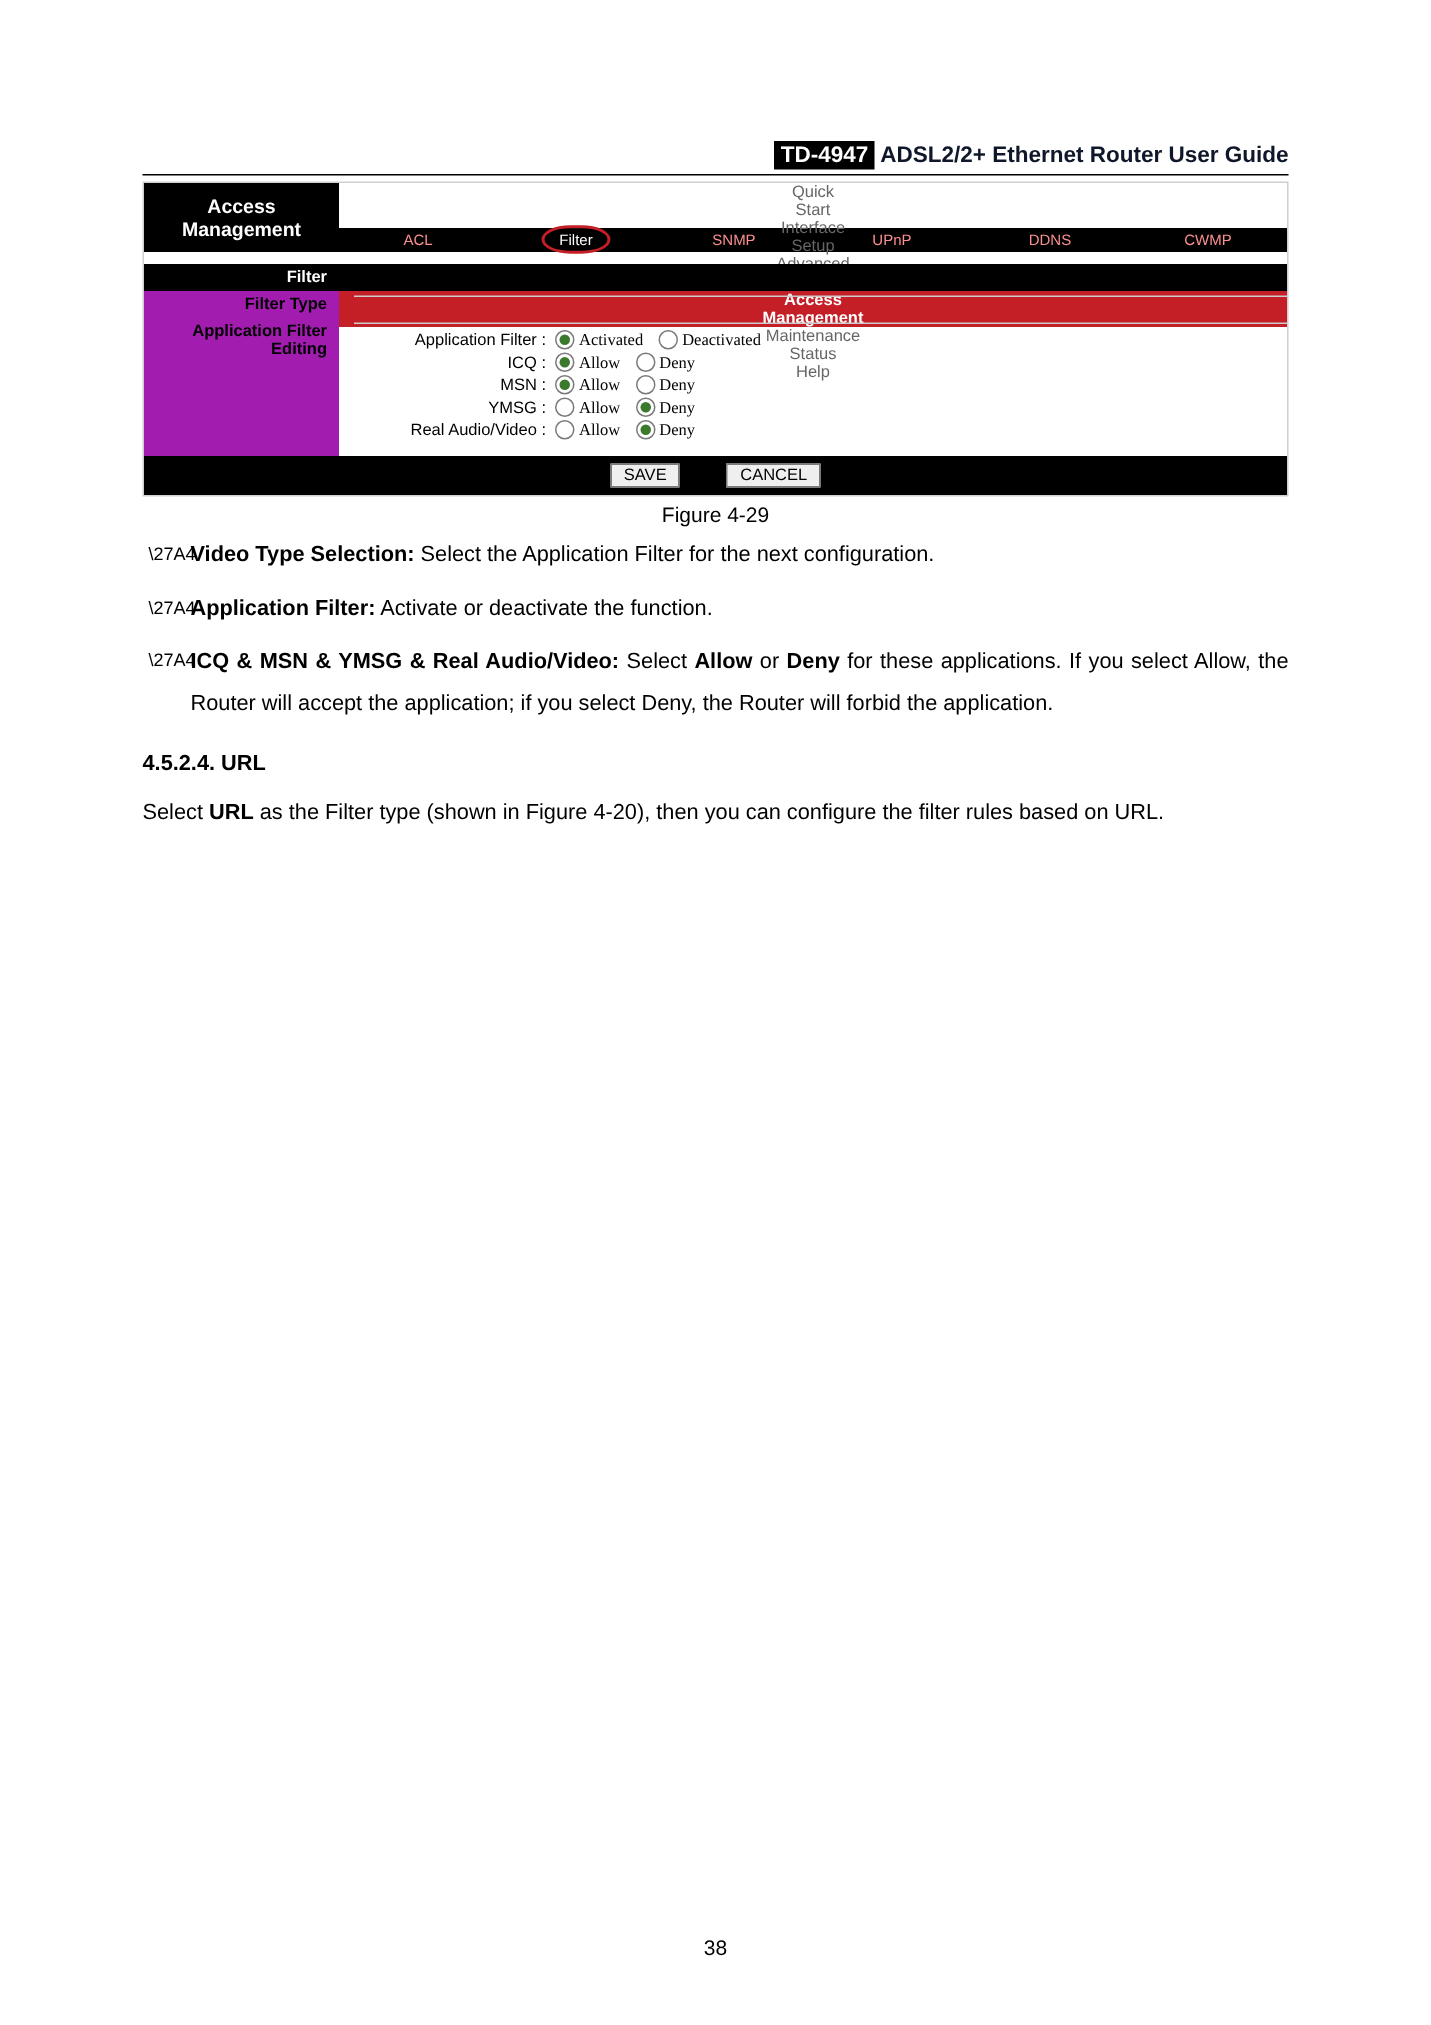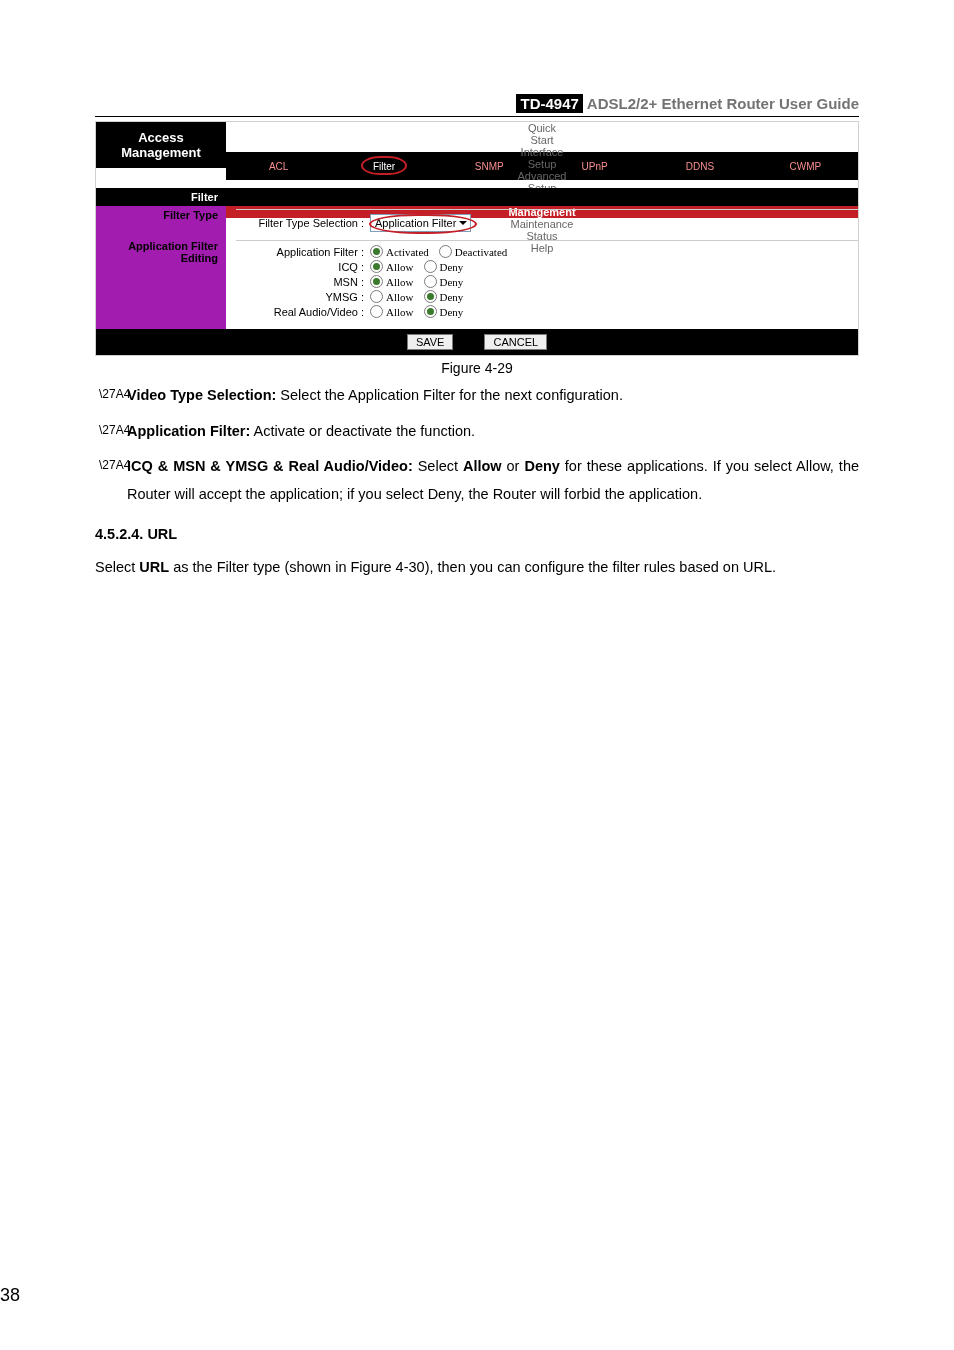--- a/index.html
+++ b/index.html
@@ -21,21 +21,21 @@
     padding-bottom: 3px;
     text-align: right;
     font-weight: bold;
   }
   .doc-header .model {
     background: #000;
     color: #fff;
     padding: 1px 4px;
   }
   .doc-header .title {
-    color: #737373;
+    color: #0f172a;
     padding-left: 4px;
     font-size: 15px;
   }
   .doc-header .model { font-size: 15px; }
 
   
   .router-ui {
     border: 1px solid #d0d0d0;
     margin-top: 4px;
     background: #fff;
@@ -75,21 +75,21 @@
     color:#666;
     font-size:11px;
   }
   .tab-upper .tab.active {
     background: #c41f26;
     color:#fff;
     font-weight:bold;
   }
   .tab-lower {
     display:flex;
-    height: 28px;
+    height: 16px;
     background:#000;
   }
   .tab-lower .sub {
     flex:1;
     text-align:center;
     color:#fa8f8f;
     font-size:10px;
     display:flex;
     align-items:center;
     justify-content:center;
@@ -215,21 +215,22 @@
   .para {
     font-size:14.5px;
     line-height:1.9;
     text-align:justify;
     margin:12px 0 18px 0;
   }
   .page-number {
     position:absolute;
     bottom:44px;
     left:0; right:0;
-    font-size:18px;
+    text-align:center;
+    font-size:14px;
   }
 </style>
 </head>
 <body>
 
 <div class="page">
 
   <div class="doc-header">
     <span class="model">TD-4947</span><span class="title">ADSL2/2+ Ethernet Router User Guide</span>
   </div>
@@ -296,27 +297,20 @@
 
     <div class="pane-row">
       <div class="pane-side-label bar">Filter</div>
       <div class="pane-content" style="background:#000"></div>
     </div>
 
     <div class="pane-row">
       <div class="pane-side-label">Filter Type</div>
       <div class="pane-content">
         <hr style="border:none;border-top:1px solid #ccc;margin:0 0 4px 0">
-        <div class="form-row">
-          <div class="form-label">Filter Type Selection :</div>
-          <div class="select-box">
-            <span>Application Filter</span>
-            <span class="circ-select"></span>
-          </div>
-        </div>
       </div>
     </div>
 
     <div class="pane-row">
       <div class="pane-side-label">Application Filter Editing</div>
       <div class="pane-content">
         <hr style="border:none;border-top:1px solid #ccc;margin:0 0 4px 0">
         <div class="form-row">
           <div class="form-label">Application Filter :</div>
           <span class="radio checked"></span>
@@ -372,17 +366,17 @@
       <span class="leadin">Application Filter:</span><span> Activate or deactivate the function.</span>
     </li>
     <li>
       <span class="leadin">ICQ &amp; MSN &amp; YMSG &amp; Real Audio/Video:</span><span> Select </span><b>Allow</b><span> or </span><b>Deny</b><span> for these applications. If you select Allow, the Router will accept the application; if you select Deny, the Router will forbid the application.</span>
     </li>
   </ul>
 
   <div class="section-no">4.5.2.4.  URL</div>
 
   <div class="para">
-    <span>Select </span><b>URL</b><span> as the Filter type (shown in Figure 4-30), then you can configure the filter rules based on URL.</span>
+    <span>Select </span><b>URL</b><span> as the Filter type (shown in Figure 4-20), then you can configure the filter rules based on URL.</span>
   </div>
 
   <div class="page-number">38</div>
 </div>
 
 </body></html>

